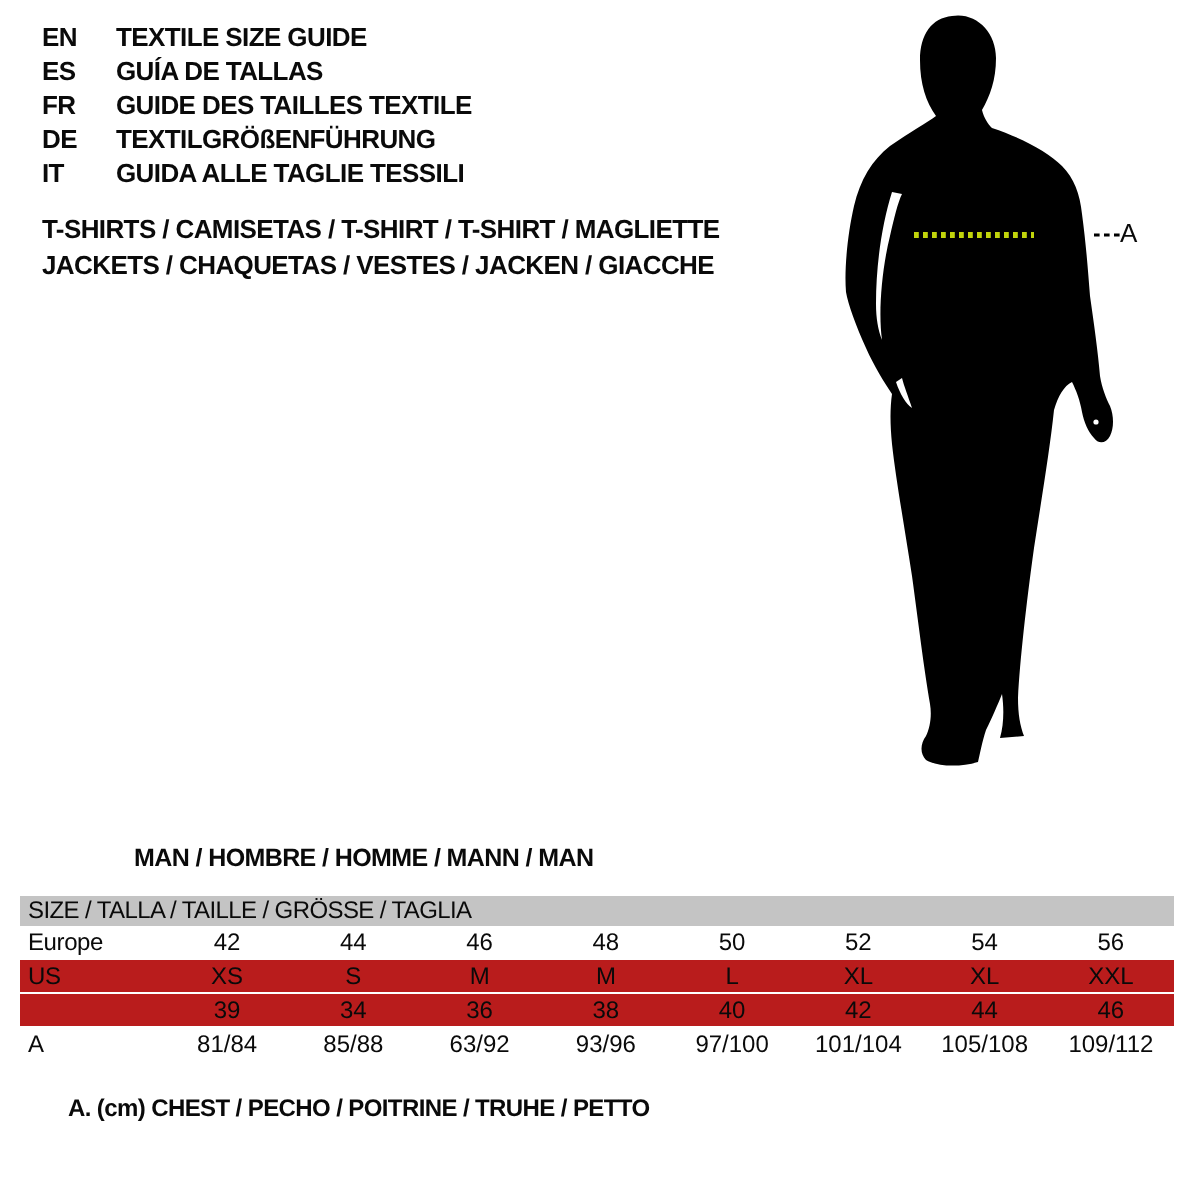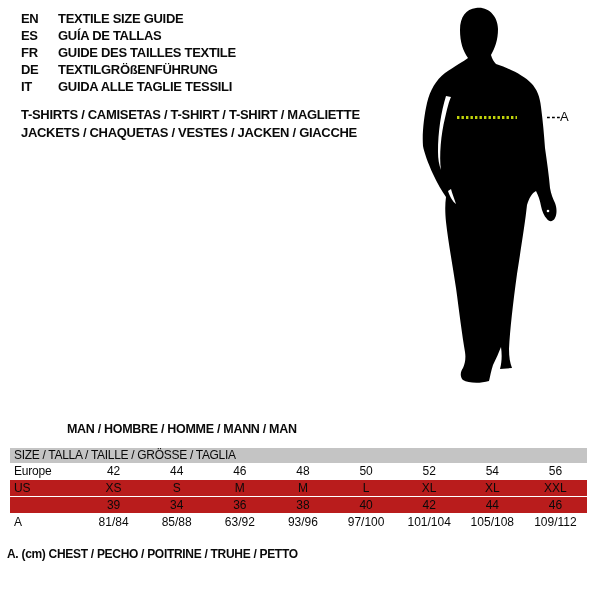--- a/index.html
+++ b/index.html
@@ -20,21 +20,21 @@
   
   .man-line{position:absolute;top:422px;left:20px;font-size:12.5px;font-weight:bold;letter-spacing:-0.3px;margin-left:47px;}
   
   .size-table{position:absolute;top:448px;left:10px;width:577px;}
   .t-header{height:15px;line-height:15px;background:#c4c4c4;font-size:12px;padding-left:4px;letter-spacing:-0.3px;}
   .t-row{display:flex;height:17px;align-items:center;font-size:12px;border-bottom:1px solid #ffffff;box-sizing:border-box;justify-content:space-between;}
   .t-row.stripe{background:#b91c1c;}
   .t-label{width:68px;flex:0 0 68px;padding-left:4px;letter-spacing:-0.2px;}
   .t-cell{flex:1;text-align:center;}
   
-  .footnote{position:absolute;top:547px;left:7px;font-size:12px;font-weight:bold;letter-spacing:-0.3px;}
+  .footnote{position:absolute;top:547px;left:34px;font-size:12px;font-weight:bold;letter-spacing:-0.3px;}
 </style>
 </head>
 <body>
 
 <div class="canvas">
 
   <div class="lang-block">
     <div class="lang-line">
       <span class="lang-code">EN</span>
       <span class="lang-label">TEXTILE SIZE GUIDE</span>

